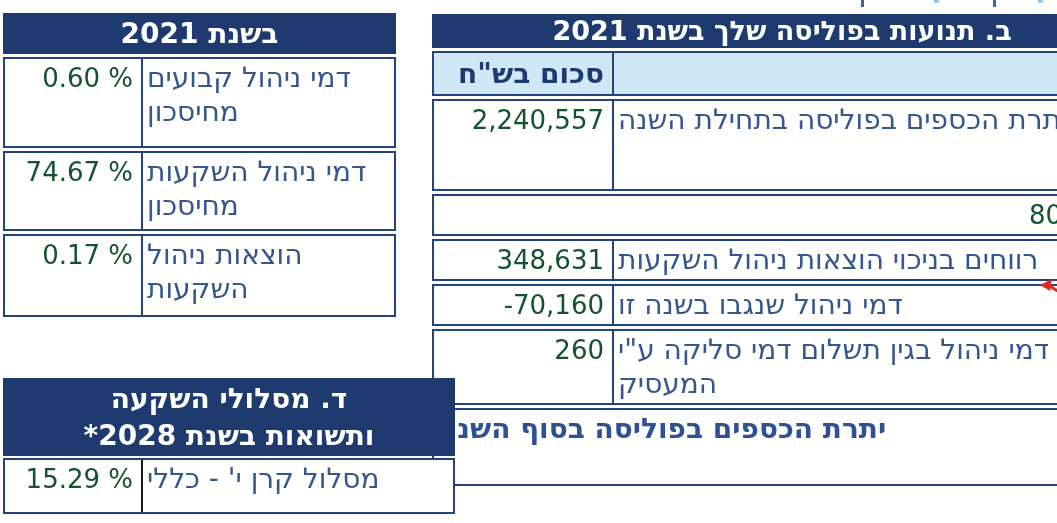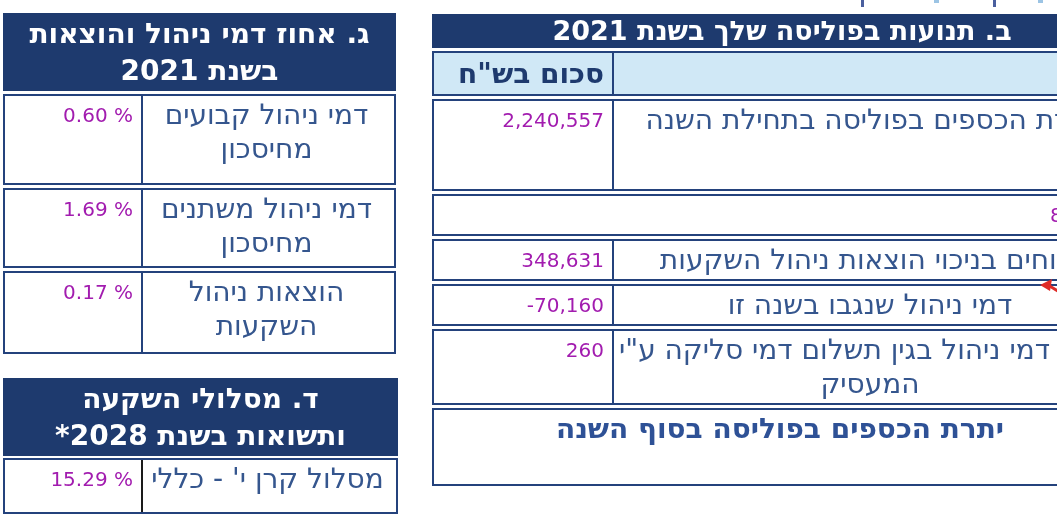--- a/index.html
+++ b/index.html
@@ -27,33 +27,33 @@
   .row{
     display:flex;
     align-items:stretch;
     border:2px solid #24427c;
     background:#ffffff;
     margin-bottom:3px;
     box-sizing:border-box;
   }
   .cell-label{
     flex:1;
-    text-align:center;
+    text-align:left;
     padding:2px 8px 2px 4px;
     color:#35568e;
     font-size:28px;
     line-height:34px;
   }
   .cell-value{
     flex:none;
     direction:ltr;
     text-align:right;
     padding:2px 8px 2px 4px;
-    color:#a21caf;
-    font-size:20px;
+    color:#14532d;
+    font-size:26px;
     line-height:34px;
     border-right:2px solid #24427c;
     box-sizing:border-box;
   }
   
   .table-b{left:432px;top:14px;width:700px;}
   .table-b .tbl-title{font-size:27px;line-height:34px;height:34px;}
   .table-b .cell-value{width:180px;}
   .table-b .subheader{
     display:flex;
@@ -70,21 +70,21 @@
     font-weight:bold;
     font-size:28px;
     line-height:37px;
   }
   .table-b .subheader .cell-label{background:#d0e8f6;}
   .hb1{min-height:92px;} .hb2{min-height:36px;} .hb3{min-height:40px;}
   .hb4{min-height:37px;} .hb5{min-height:67px;} .hb6{min-height:78px;}
   .table-b .row:last-child .cell-label{font-weight:bold;color:#2e5196;}
   
   .table-g{right:auto;left:3px;top:13px;width:393px;}
-  .table-d{left:3px;top:378px;width:395px;}
+  .table-d{left:3px;top:378px;width:452px;}
   .table-g .tbl-title,.table-d .tbl-title{
     font-size:28px;line-height:37px;padding:2px 0;
   }
   .table-g .cell-value,.table-d .cell-value{width:138px;}
   .hg1{min-height:91px;} .hg2{min-height:80px;} .hg3{min-height:83px;}
   .hd1{min-height:56px;}
   .table-d .tbl-title{margin-bottom:2px;}
   .table-d .cell-value{border-right-color:#1a1a1a;}
   
   .red-arrow{
@@ -138,31 +138,30 @@
       <div class="cell-label">החזר דמי ניהול בגין תשלום דמי סליקה ע"י המעסיק</div>
       <div class="cell-value">260</div>
     </div>
     <div class="row hb6">
       <div class="cell-label">יתרת הכספים בפוליסה בסוף השנה</div>
     </div>
   </div>
 
   <div class="fin-table table-g">
     <div class="tbl-title">
-      <div>ג. אחוז דמי ניהול והוצאות</div>
       <div>בשנת 2021</div>
     </div>
 
     <div class="row hg1">
       <div class="cell-label">דמי ניהול קבועים מחיסכון</div>
       <div class="cell-value">0.60 %</div>
     </div>
     <div class="row hg2">
-      <div class="cell-label">דמי ניהול משתנים מחיסכון</div>
-      <div class="cell-value">1.69 %</div>
+      <div class="cell-label">דמי ניהול השקעות מחיסכון</div>
+      <div class="cell-value">74.67 %</div>
     </div>
     <div class="row hg3">
       <div class="cell-label">הוצאות ניהול השקעות</div>
       <div class="cell-value">0.17 %</div>
     </div>
   </div>
 
   <div class="fin-table table-d">
     <div class="tbl-title">
       <div>ד. מסלולי השקעה</div>

